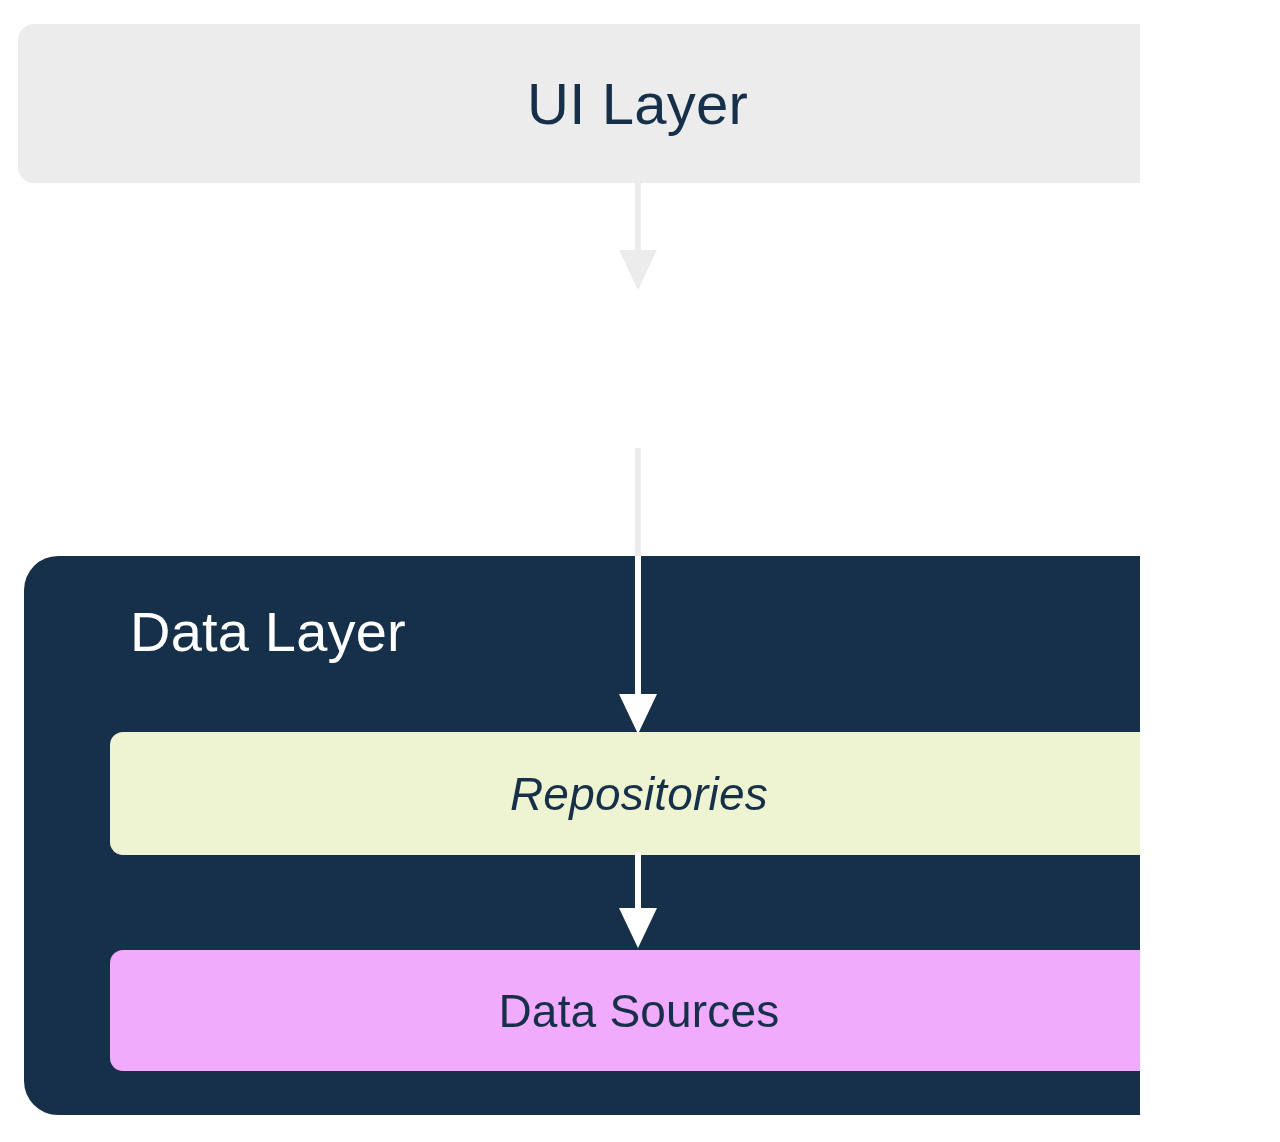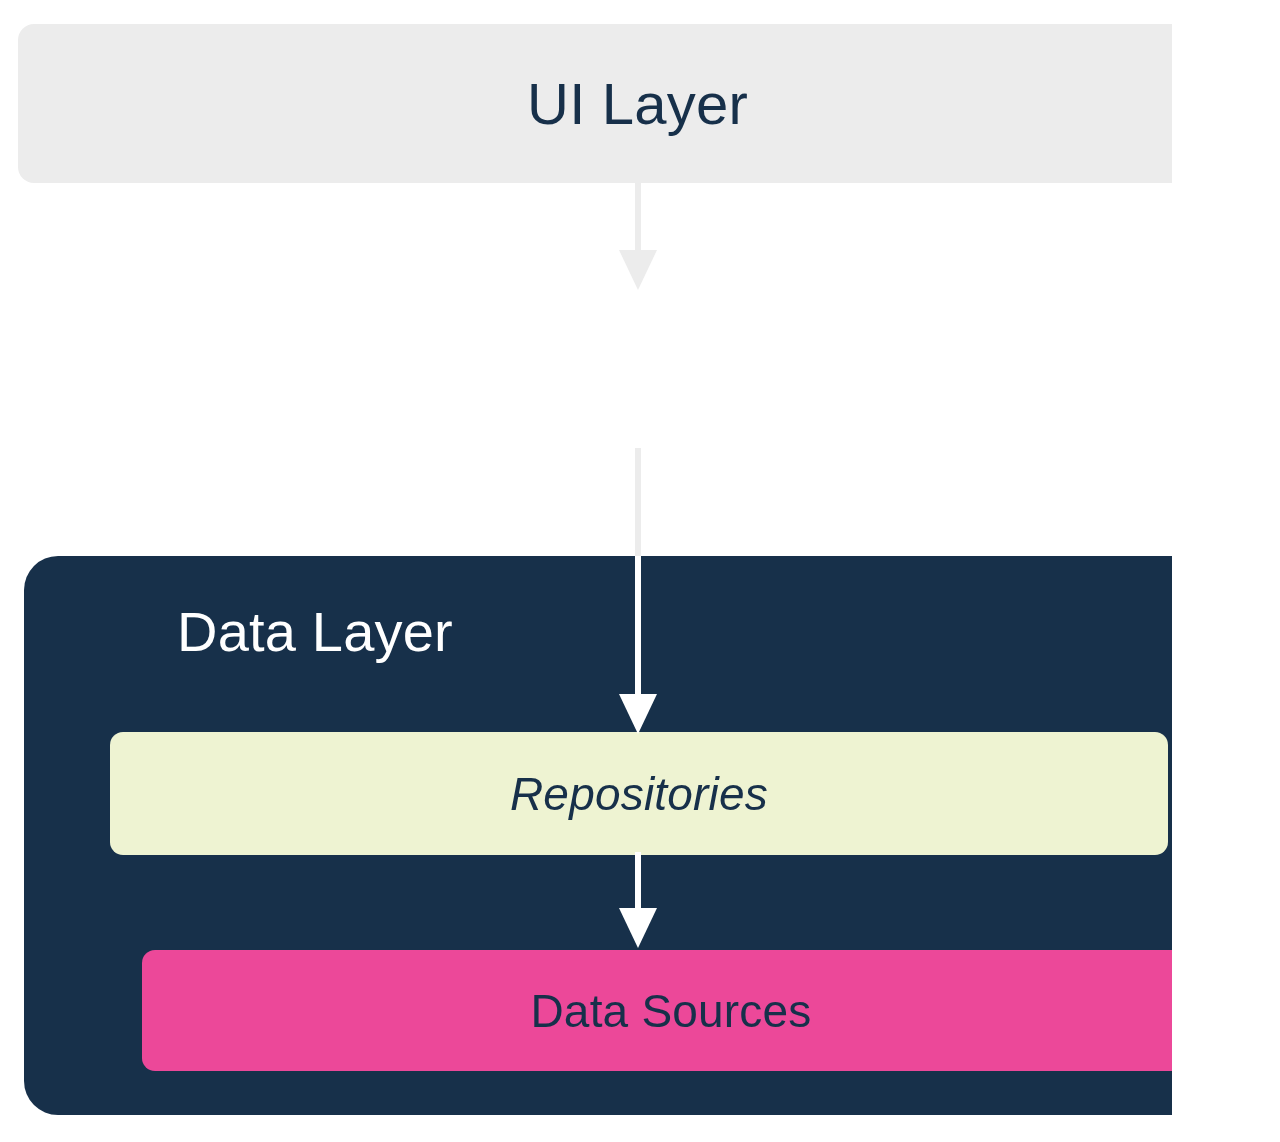--- a/index.html
+++ b/index.html
@@ -12,21 +12,20 @@
     font-family: "Liberation Sans", sans-serif;
     -webkit-font-smoothing: antialiased;
   }
 
   #diagram-root {
     position: relative;
     width: 1140px;
     height: 1142px;
     background: #ffffff;
     overflow: hidden;
-    padding-left: 32px;
   }
 
   
   .layer-box {
     position: absolute;
     box-sizing: border-box;
     background: #ececec;
     border-radius: 16px;
     display: flex;
     align-items: center;
@@ -68,21 +67,20 @@
   #data-layer-title {
     position: absolute;
     left: 106px;
     top: 48px;
     color: #ffffff;
     font-size: 56px;
     font-weight: 400;
     line-height: 1;
     letter-spacing: 0.2px;
     white-space: nowrap;
-    margin-left: 47px;
   }
 
   
   .inner-box {
     position: absolute;
     box-sizing: border-box;
     border-radius: 13px;
     display: flex;
     align-items: center;
     justify-content: center;
@@ -101,22 +99,21 @@
     width: 1058px;
     height: 123px;
     background: #eef3d2;
     font-style: italic;
   }
   #data-sources-box {
     left: 86px;
     top: 394px;          
     width: 1058px;
     height: 121px;
-    background: #ec4899;
-    margin-left: 32px;
+    background: #f0abfc;
   }
 
   
   .arrow-svg {
     position: absolute;
     overflow: visible;
     pointer-events: none;
   }
   #arrow-ui-to-domain {
     left: 610px;

